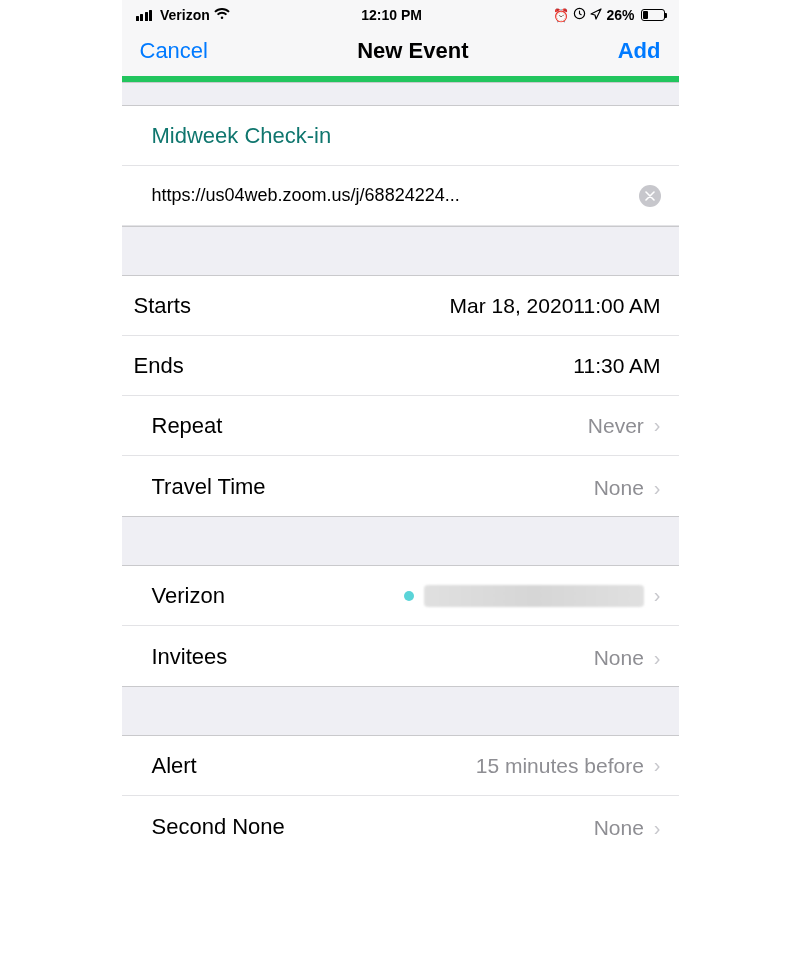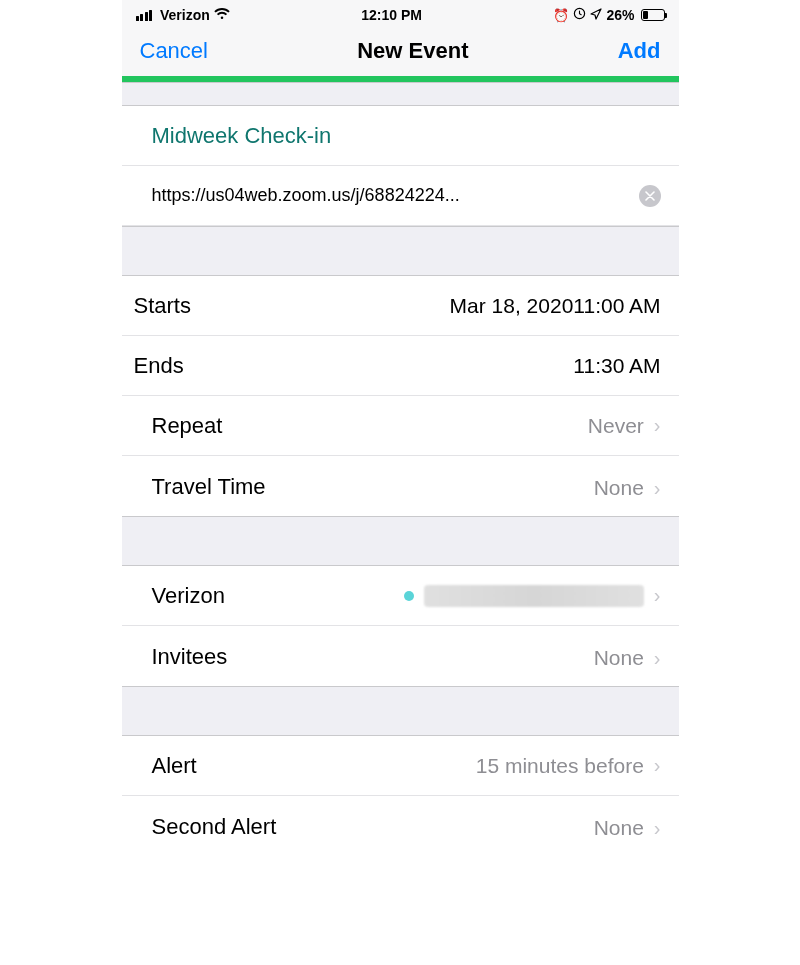--- a/index.html
+++ b/index.html
@@ -225,19 +225,19 @@
   <div class="section-gap gap-med"></div>
 
   <div class="row indent">
     <span class="row-label">Alert</span>
     <span class="row-spacer"></span>
     <span class="row-value">15 minutes before</span>
     <span class="chev">›</span>
   </div>
 
   <div class="row indent last-no-border">
-    <span class="row-label">Second Alert</span>
+    <span class="row-label">Second None</span>
     <span class="row-spacer"></span>
     <span class="row-value">None</span>
     <span class="chev">›</span>
   </div>
 
 </div>
 
 </body></html>

